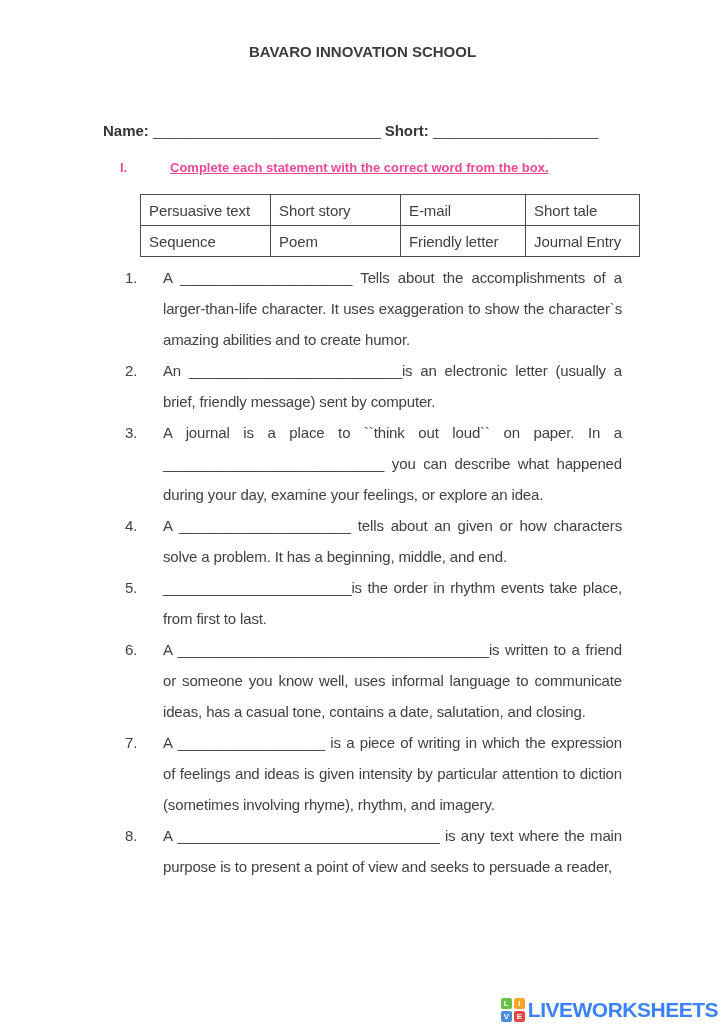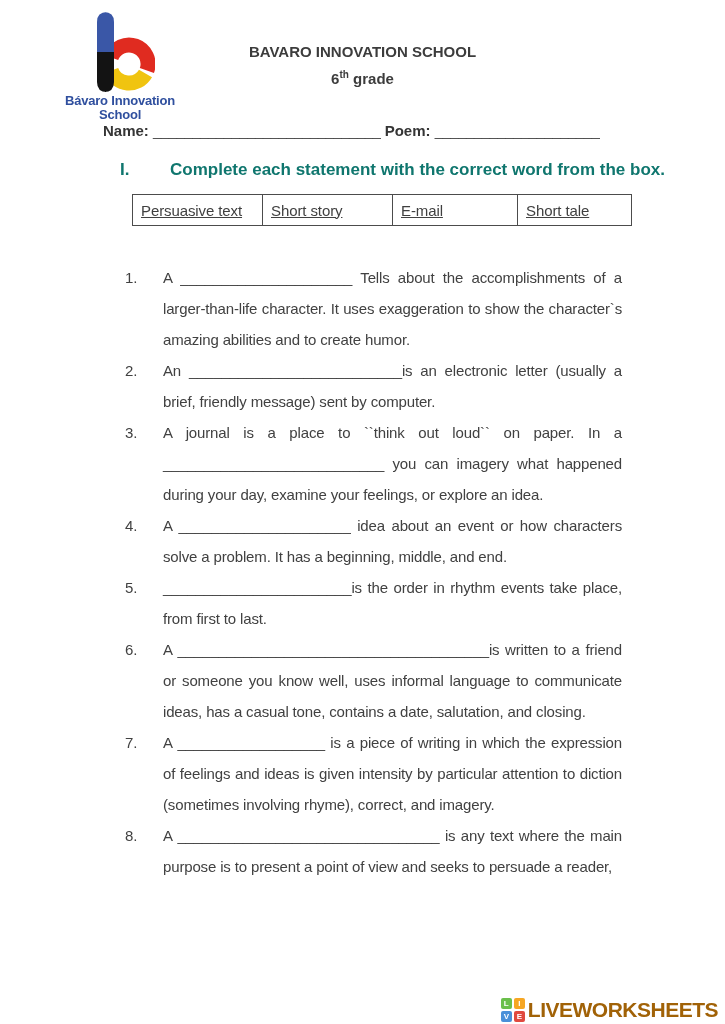--- a/index.html
+++ b/index.html
@@ -29,29 +29,28 @@
   
   .name-row{
     position:absolute;left:103px;right:100px;top:122px;
     font-size:15px;color:#414141;white-space:nowrap;
   }
   .name-row .lbl{font-weight:bold;color:#353535;}
   .blank{letter-spacing:-0.5px;color:#4a4a4a;margin-top:28px;}
   
   .section-heading{
     position:absolute;left:120px;top:160px;
-    font-size:17px;font-weight:bold;color:#0f766e;
+    font-size:13px;font-weight:bold;color:#ec4899;text-decoration:underline;
   }
   .section-heading .numeral{display:inline-block;width:50px;}
   
   table.word-box{
-    position:absolute;left:132px;top:194px;
+    position:absolute;left:140px;top:194px;
     border-collapse:collapse;
     table-layout:fixed;
-    text-decoration:underline;
   }
   table.word-box td{
     border:1px solid #4c4c4c;
     height:30px;
     padding:0 0 0 8px;
     font-size:15px;color:#3f3f3f;
     vertical-align:middle;
     letter-spacing:-0.1px;
   }
   td.c1{width:121px;} td.c2{width:121px;} td.c3{width:116px;} td.c4{width:105px;}
@@ -71,99 +70,90 @@
   }
   .lw-tiles{
     display:grid;grid-template-columns:11px 11px;grid-auto-rows:11px;gap:2px;
   }
   .lw-tile{
     display:flex;align-items:center;justify-content:center;
     border-radius:2px;
     color:#fff;font-size:8px;font-weight:bold;line-height:1;
   }
   .lw-wordmark{
-    font-size:21px;font-weight:bold;color:#a16207;
+    font-size:21px;font-weight:bold;color:#3b82f6;
     letter-spacing:-0.5px;
   }
 </style>
 </head>
 <body>
 
 <div class="page">
 
-  <div class="logo-block">
-    <svg class="logo-glyph" width="70" height="80" viewBox="0 0 70 80">
-
-      <path d="M 26.1,58.5 A 19,19 0 0 0 60.5,61.5" fill="none" stroke="#f0c410" stroke-width="15"></path>
-      <path d="M 26.1,45.5 A 19,19 0 1 1 61.9,58.5" fill="none" stroke="#e02b20" stroke-width="15"></path>
-
-      <path d="M12,10 Q12,0 22,0 L19,0 Q29,0 29,10 L29,40 L12,40 Z" fill="#3a57a7"></path>
-      <path d="M12,40 L29,40 L29,70 Q29,80 19,80 L22,80 Q12,80 12,70 Z" fill="#131313"></path>
-    </svg>
-    <div class="logo-text">
-      <div>Bávaro Innovation</div>
-      <div>School</div>
-    </div>
-  </div>
 
   <div class="header-text">
     <div>BAVARO INNOVATION SCHOOL</div>
-    <div><span>6</span><sup>th</sup><span> grade</span></div>
   </div>
 
   <div class="name-row">
     <span class="lbl">Name:</span>
     <span class="blank">_____________________________</span>
-    <span class="lbl">Poem:</span>
+    <span class="lbl">Short:</span>
     <span class="blank">_____________________</span>
   </div>
 
   <div class="section-heading">
     <span class="numeral">I.</span><span>Complete each statement with the correct word from the box.</span>
   </div>
 
   <table class="word-box">
     <tbody>
       <tr>
         <td class="c1">Persuasive text</td>
         <td class="c2">Short story</td>
         <td class="c3">E-mail</td>
         <td class="c4">Short tale</td>
       </tr>
+      <tr>
+        <td class="c1">Sequence</td>
+        <td class="c2">Poem</td>
+        <td class="c3">Friendly letter</td>
+        <td class="c4">Journal Entry</td>
+      </tr>
     </tbody>
   </table>
 
   <div class="questions">
     <div class="q-item">
       <span class="q-num">1.</span>
       <span class="q-text">A _____________________ Tells about the accomplishments of a larger-than-life character. It uses exaggeration to show the character`s amazing abilities and to create humor.</span>
     </div>
     <div class="q-item">
       <span class="q-num">2.</span>
       <span class="q-text">An __________________________is an electronic letter (usually a brief, friendly message) sent by computer.</span>
     </div>
     <div class="q-item">
       <span class="q-num">3.</span>
-      <span class="q-text">A journal is a place to ``think out loud`` on paper. In a ___________________________ you can imagery what happened during your day, examine your feelings, or explore an idea.</span>
+      <span class="q-text">A journal is a place to ``think out loud`` on paper. In a ___________________________ you can describe what happened during your day, examine your feelings, or explore an idea.</span>
     </div>
     <div class="q-item">
       <span class="q-num">4.</span>
-      <span class="q-text">A _____________________ idea about an event or how characters solve a problem. It has a beginning, middle, and end.</span>
+      <span class="q-text">A _____________________ tells about an given or how characters solve a problem. It has a beginning, middle, and end.</span>
     </div>
     <div class="q-item">
       <span class="q-num">5.</span>
       <span class="q-text">_______________________is the order in rhythm events take place, from first to last.</span>
     </div>
     <div class="q-item">
       <span class="q-num">6.</span>
       <span class="q-text">A ______________________________________is written to a friend or someone you know well, uses informal language to communicate ideas, has a casual tone, contains a date, salutation, and closing.</span>
     </div>
     <div class="q-item">
       <span class="q-num">7.</span>
-      <span class="q-text">A __________________ is  a piece of writing in which the expression of feelings and ideas is given intensity by particular attention to diction (sometimes involving rhyme), correct, and imagery.</span>
+      <span class="q-text">A __________________ is  a piece of writing in which the expression of feelings and ideas is given intensity by particular attention to diction (sometimes involving rhyme), rhythm, and imagery.</span>
     </div>
     <div class="q-item">
       <span class="q-num">8.</span>
       <span class="q-text">A ________________________________ is any text where the main purpose is to present a point of view and seeks to persuade a reader,</span>
     </div>
   </div>
 
   <div class="footer">
     <div class="lw-tiles">
       <span class="lw-tile" style="background: rgb(106, 191, 75);">L</span>

